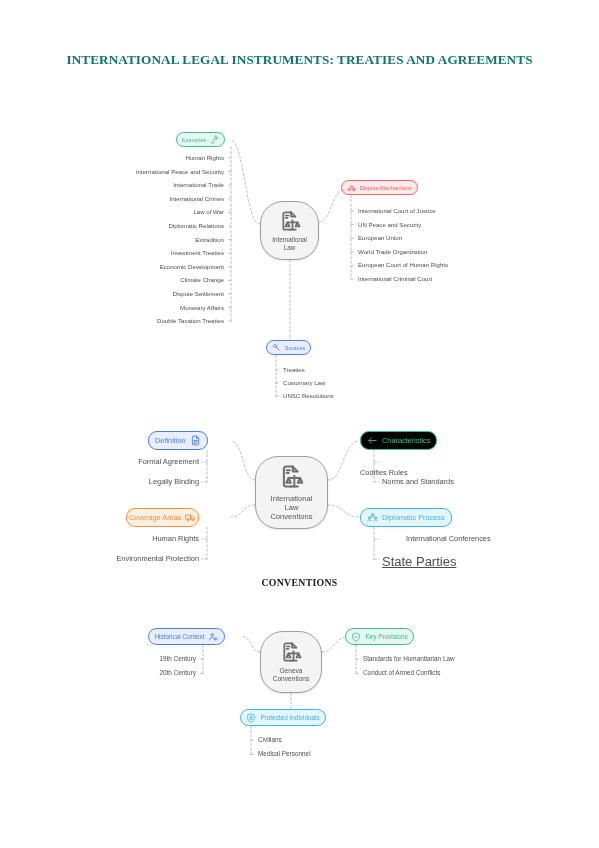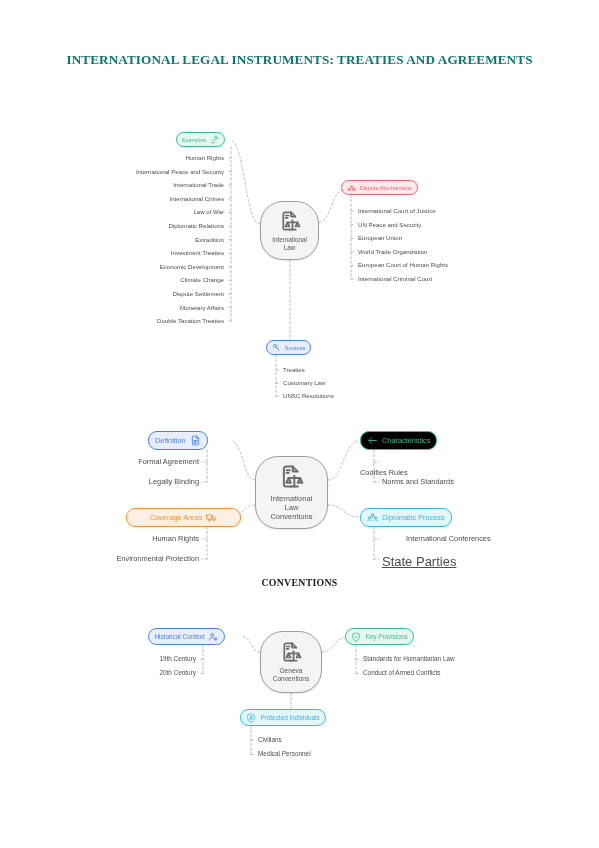--- a/index.html
+++ b/index.html
@@ -250,21 +250,21 @@
           <path d="M14 2.5H7a1.8 1.8 0 0 0-1.8 1.8v15.4A1.8 1.8 0 0 0 7 21.5h10a1.8 1.8 0 0 0 1.8-1.8V7.3z"></path>
           <path d="M14 2.5V7.3h4.8"></path>
           <path d="M8.5 12h7"></path>
           <path d="M8.5 15.5h7"></path>
           <path d="M8.5 18h4"></path>
         </svg>
       </span>
     </div>
     <div class="leaf r" style="left: 199px; top: 458.3px; font-size: 7.4px;">Formal Agreement</div>
     <div class="leaf r" style="left: 199px; top: 478.3px; font-size: 7.4px; padding-left: 12px;">Legally Binding</div>
-    <div class="badge" style="left: 126px; top: 508px; height: 19px; padding: 0px 23px; font-size: 7.3px; color: rgb(240, 146, 58); background: rgb(253, 240, 226); border-color: rgb(240, 146, 58);">
+    <div class="badge" style="left: 126px; top: 508px; height: 19px; padding: 0px 2px; font-size: 7.3px; color: rgb(240, 146, 58); background: rgb(253, 240, 226); border-color: rgb(240, 146, 58);">
       <span>Coverage Areas</span>
       <span class="b-ico">
         <svg width="11" height="11" viewBox="0 0 24 24" fill="none" stroke="#f0923a" stroke-width="1.9" stroke-linecap="round" stroke-linejoin="round">
           <path d="M2 6.5h11v9H2z"></path>
           <path d="M13 9.5h4l4 3.2v2.8h-8z"></path>
           <circle cx="7" cy="17.5" r="1.9"></circle>
           <circle cx="17" cy="17.5" r="1.9"></circle>
         </svg>
       </span>
     </div>

